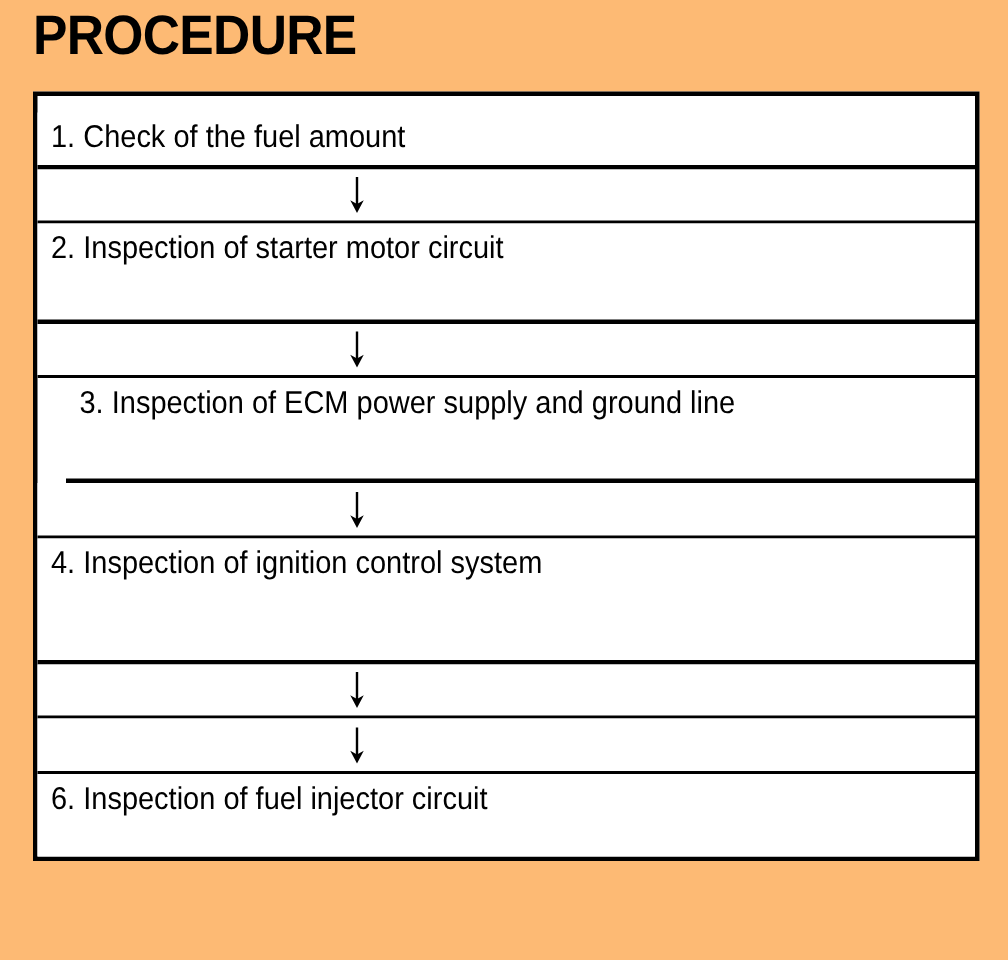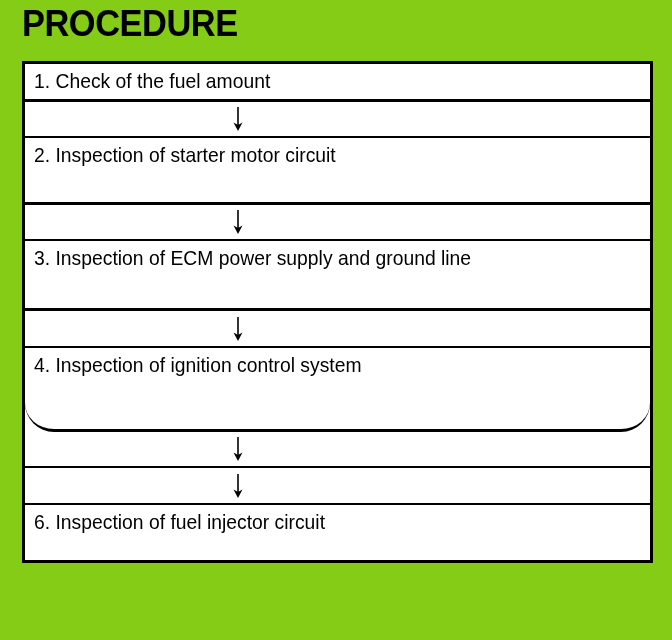--- a/index.html
+++ b/index.html
@@ -12,21 +12,21 @@
     height: 640px;
     overflow: hidden;
     font-family: "Liberation Sans", "DejaVu Sans", sans-serif;
     color: #000000;
   }
 
   #page {
     position: relative;
     width: 672px;
     height: 640px;
-    background: #84cc16;
+    background: #fdba74;
   }
 
   
   #page-title {
     position: absolute;
     left: 22px;
     top: 2px;
     font-size: 37px;
     font-weight: bold;
     letter-spacing: -0.5px;
@@ -88,27 +88,27 @@
     position: absolute;
     left: 203px;
     top: 50%;
     transform: translateY(-50%);
     width: 20px;
     height: 26px;
     display: block;
   }
 
   
-  .h-step-1 { height: 38px; }
+  .h-step-1 { height: 38px; margin-top: 11px; }
   .h-arrow-1 { height: 36px; }
   .h-step-2 { height: 67px; padding-left: 12px; }
   .h-arrow-2 { height: 36px; }
-  .h-step-3 { height: 70px; }
+  .h-step-3 { height: 70px; margin-left: 19px; }
   .h-arrow-3 { height: 37px; }
-  .h-step-4 { height: 84px; border-radius: 29px; }
+  .h-step-4 { height: 84px; }
   .h-arrow-4 { height: 36px; }
   .h-step-5 { height: 66px; }
   .h-arrow-5 { height: 37px; }
   .h-step-6 { height: 55px; }
 </style>
 </head>
 <body>
 
 <div id="page">
 

